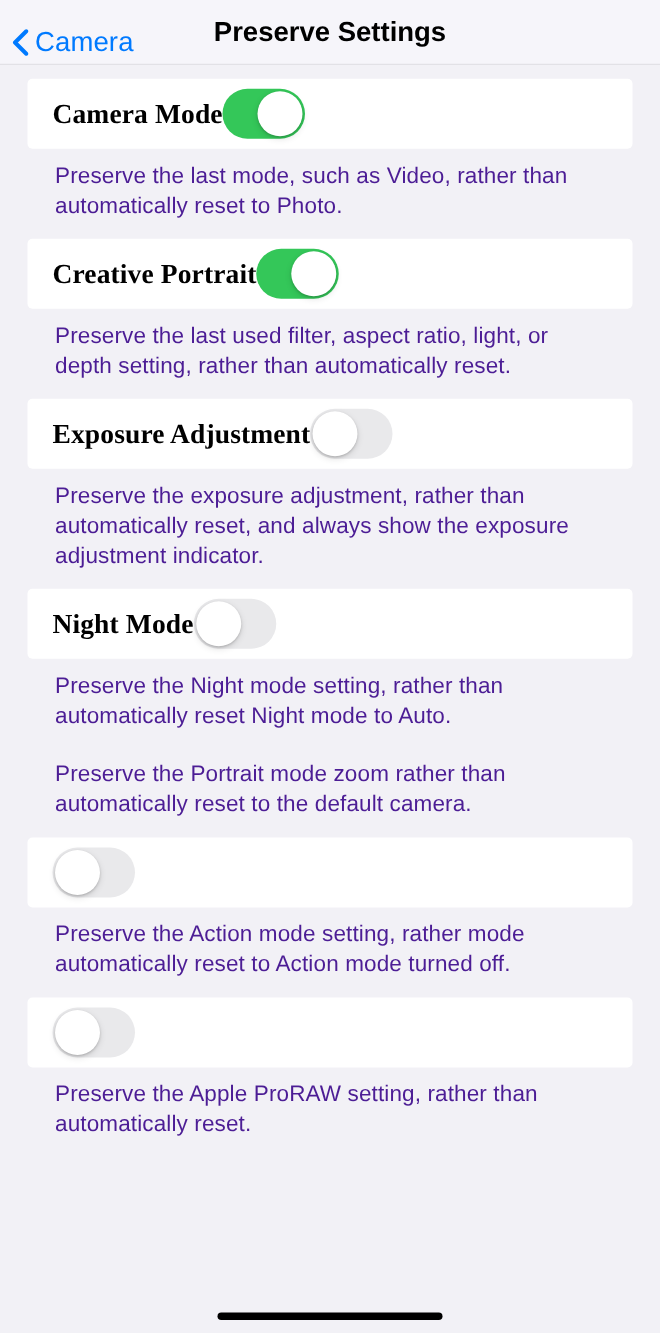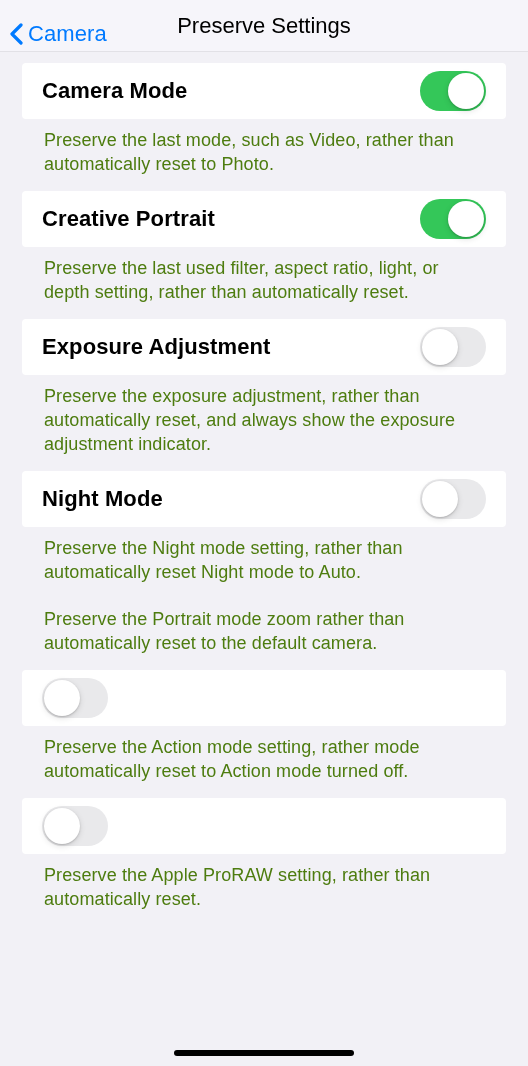--- a/index.html
+++ b/index.html
@@ -36,47 +36,47 @@
       width: 16px;
       height: 26px;
       display: inline-flex;
       align-items: center;
       justify-content: center;
       margin-right: 4px;
     }
     .back-chevron svg { display: block; }
     .nav-title {
       font-size: 22px;
-      font-weight: 400;
+      font-weight: 700;
       color: #000;
     }
     .content {
       padding: 0 22px;
     }
     .section { margin-top: 14px; }
     .section:first-child { margin-top: 11px; }
     .row {
       background: #ffffff;
       border-radius: 4px;
       height: 56px;
       display: flex;
       align-items: center;
-      justify-content: space-between;
       padding: 0 20px;
+      font-family: Liberation Serif, serif;
     }
     .row-label {
       font-size: 22px;
       font-weight: 600;
       color: #000;
       letter-spacing: 0.1px;
     }
     .desc {
       font-size: 18px;
       line-height: 1.33;
-      color: #4d7c0f;
+      color: #4c1d95;
       padding: 10px 20px 0 22px;
       letter-spacing: 0.1px;
     }
     .switch {
       position: relative;
       width: 66px;
       height: 40px;
       border-radius: 20px;
       transition: background 0.15s;
       flex-shrink: 0;

